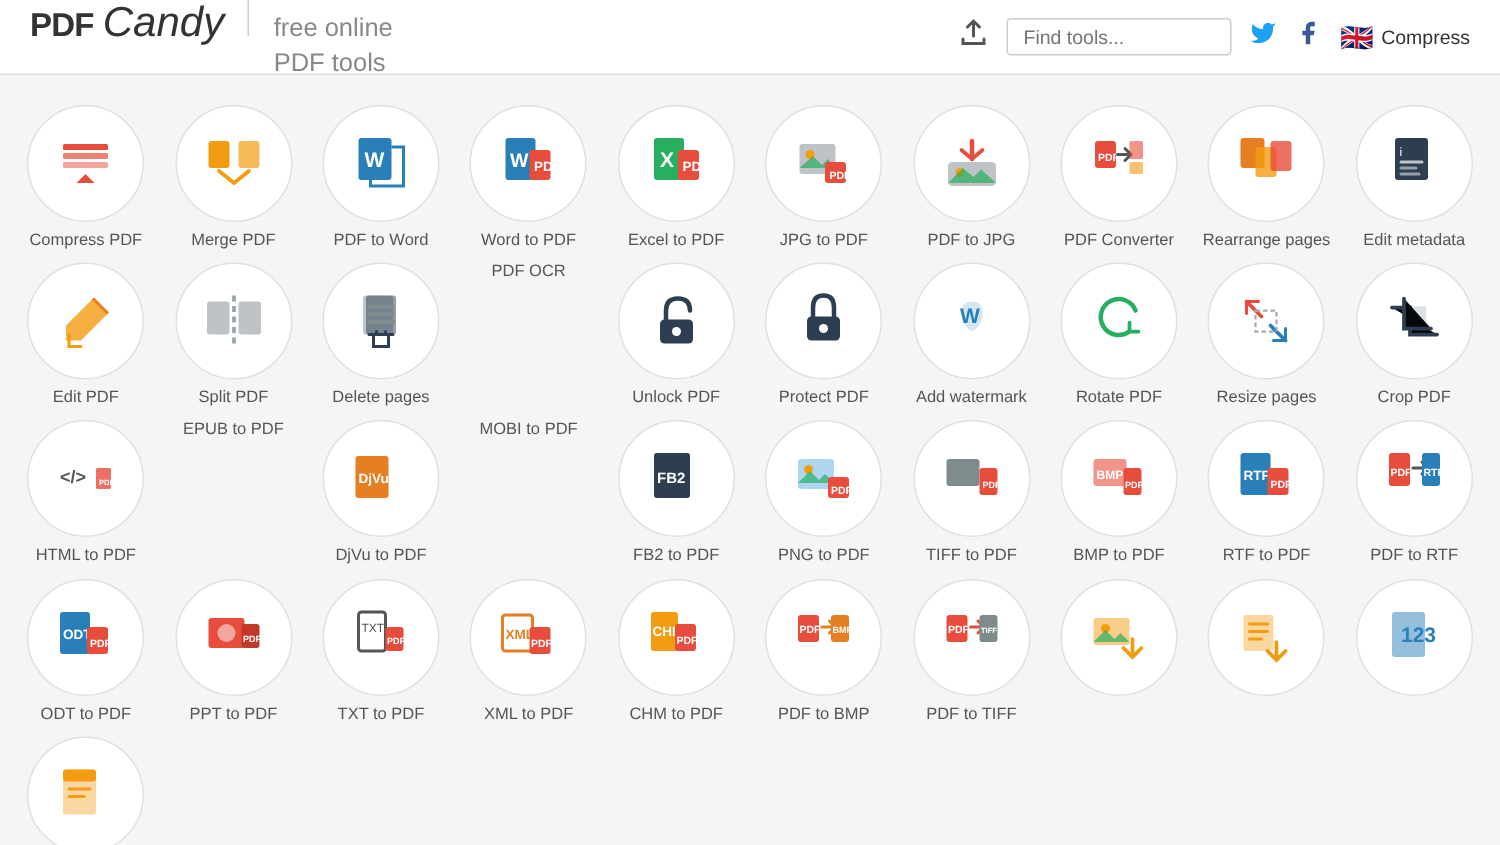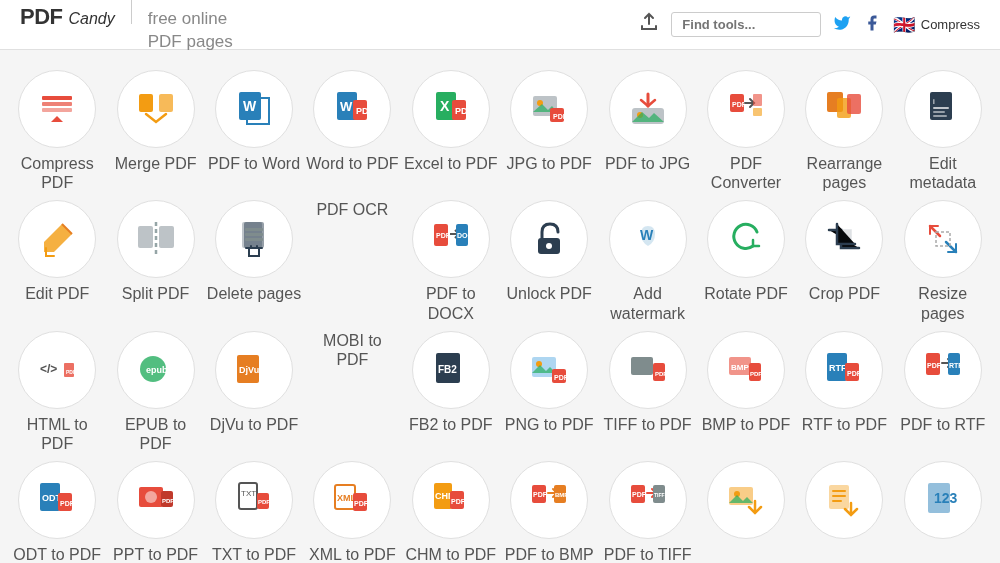--- a/index.html
+++ b/index.html
@@ -13,40 +13,39 @@
       height: 50px;
       border-bottom: 1px solid #e0e0e0;
       background: #fff;
     }
     .logo {
       display: flex;
       align-items: baseline;
       gap: 6px;
     }
     .logo-pdf { font-size: 22px; font-weight: 900; color: #333; letter-spacing: -0.5px; }
-    .logo-candy { font-size: 16px; font-weight: 300; color: #333; font-style: italic; }
+    .logo-candy { font-size: 28px; font-weight: 300; color: #333; font-style: italic; }
     .logo-divider { width: 1px; height: 28px; background: #ccc; margin: 0 10px; }
     .logo-tagline { font-size: 17px; color: #888; line-height: 1.3; }
 
     .header-right {
       margin-left: auto;
       display: flex;
       align-items: center;
       gap: 12px;
     }
     .upload-icon { font-size: 18px; color: #555; cursor: pointer; }
     .search-box {
       border: 1px solid #ccc;
       border-radius: 3px;
       padding: 4px 10px;
       font-size: 13px;
       color: #999;
       width: 150px;
       outline: none;
-      font-weight: bold;
     }
     .social-icon { font-size: 16px; color: #555; cursor: pointer; }
     .flag-lang {
       display: flex;
       align-items: center;
       gap: 5px;
       font-size: 13px;
       color: #333;
       cursor: pointer;
     }
@@ -75,42 +74,42 @@
       height: 78px;
       border-radius: 50%;
       background: #fff;
       border: 1px solid #e0e0e0;
       display: flex;
       align-items: center;
       justify-content: center;
       transition: box-shadow 0.2s;
     }
     .tool-label {
-      font-size: 16px;
+      font-size: 11px;
       color: #555;
       text-align: center;
       line-height: 1.2;
     }
 
     
     .twitter-icon { color: #1da1f2; }
     
     .facebook-icon { color: #3b5998; }
   </style>
 </head>
 <body>
 
 <div class="header">
   <div class="logo">
     <span class="logo-pdf">PDF</span>
       <span class="logo-candy">Candy</span>
     <div class="logo-divider"></div>
     <div class="logo-tagline">
       <div>free online</div>
-      <div>PDF pages</div>
+      <div>PDF tools</div>
     </div>
   </div>
   <div class="header-right">
     <span class="upload-icon">
       <svg width="20" height="20" viewBox="0 0 20 20" fill="none">
         <path d="M10 2v10M6 6l4-4 4 4" stroke="#555" stroke-width="2" stroke-linecap="round"></path>
         <path d="M3 14v3h14v-3" stroke="#555" stroke-width="2" stroke-linecap="round"></path>
       </svg>
     </span>
     <input class="search-box" type="text" placeholder="Find tools..." style="">
@@ -278,97 +277,88 @@
           </svg>
         </div>
         <div class="tool-label">Delete pages</div>
       </div>
       <div class="tool-item">
         <div class="tool-label">PDF OCR</div>
       </div>
       <div class="tool-item">
         <div class="tool-circle">
           <svg width="42" height="42" viewBox="0 0 42 42">
-            <rect x="4" y="6" width="14" height="22" rx="2" fill="#e74c3c"></rect>
-            <text x="6" y="20" font-size="7" font-weight="bold" fill="white">PDF</text>
-            <path d="M20 16 L28 16" stroke="#555" stroke-width="2"></path>
-            <path d="M25 12 L29 16 L25 20" stroke="#555" stroke-width="2" fill="none"></path>
-            <rect x="26" y="6" width="12" height="22" rx="2" fill="#2980b9"></rect>
-            <text x="27" y="20" font-size="7" font-weight="bold" fill="white">DOC</text>
-          </svg>
-        </div>
-        <div class="tool-label">PDF to DOCX</div>
-      </div>
-      <div class="tool-item">
-        <div class="tool-circle">
-          <svg width="42" height="42" viewBox="0 0 42 42">
             <path d="M14 20 L14 14 Q14 6 22 6 Q30 6 30 14" stroke="#2c3e50" stroke-width="3" fill="none" stroke-linecap="round"></path>
             <rect x="10" y="20" width="22" height="16" rx="3" fill="#2c3e50"></rect>
             <circle cx="21" cy="28" r="3" fill="white"></circle>
           </svg>
         </div>
         <div class="tool-label">Unlock PDF</div>
       </div>
       <div class="tool-item">
         <div class="tool-circle">
           <svg width="42" height="42" viewBox="0 0 42 42">
+            <path d="M14 18 L14 12 Q14 4 21 4 Q28 4 28 12 L28 18" stroke="#2c3e50" stroke-width="3" fill="none" stroke-linecap="round"></path>
+            <rect x="10" y="18" width="22" height="16" rx="3" fill="#2c3e50"></rect>
+            <circle cx="21" cy="26" r="3" fill="white"></circle>
+          </svg>
+        </div>
+        <div class="tool-label">Protect PDF</div>
+      </div>
+      <div class="tool-item">
+        <div class="tool-circle">
+          <svg width="42" height="42" viewBox="0 0 42 42">
             <path d="M21 8 Q28 8 28 16 Q28 24 21 28 Q14 24 14 16 Q14 8 21 8Z" fill="#2980b9" opacity="0.2"></path>
             <text x="13" y="22" font-size="14" font-weight="bold" fill="#2980b9">W</text>
           </svg>
         </div>
         <div class="tool-label">Add watermark</div>
       </div>
       <div class="tool-item">
         <div class="tool-circle">
           <svg width="42" height="42" viewBox="0 0 42 42">
             <path d="M32 14 A12 12 0 1 0 28 28" stroke="#27ae60" stroke-width="3" fill="none" stroke-linecap="round"></path>
             <path d="M28 22 L28 28 L34 28" stroke="#27ae60" stroke-width="2.5" fill="none" stroke-linecap="round"></path>
           </svg>
         </div>
         <div class="tool-label">Rotate PDF</div>
-      </div>
-      <div class="tool-item">
-        <div class="tool-circle">
-          <svg width="42" height="42" viewBox="0 0 42 42">
-            <path d="M6 12 L18 12 L18 30 L36 30" stroke="#2c3e50" stroke-width="2.5" stroke-linecap="round"></path>
-            <path d="M14 6 L14 26 L32 26" stroke="#2c3e50" stroke-width="2.5" stroke-linecap="round"></path>
-            <rect x="14" y="12" width="14" height="14" fill="#2c3e50" opacity="0.15" stroke="#2c3e50" stroke-width="1.5"></rect>
-          </svg>
-        </div>
-        <div class="tool-label">Crop PDF</div>
       </div>
       <div class="tool-item">
         <div class="tool-circle">
           <svg width="42" height="42" viewBox="0 0 42 42">
             <path d="M8 8 L18 18" stroke="#e74c3c" stroke-width="2.5" stroke-linecap="round"></path>
             <path d="M8 8 L8 16 M8 8 L16 8" stroke="#e74c3c" stroke-width="2" stroke-linecap="round"></path>
             <path d="M34 34 L24 24" stroke="#2980b9" stroke-width="2.5" stroke-linecap="round"></path>
             <path d="M34 34 L26 34 M34 34 L34 26" stroke="#2980b9" stroke-width="2" stroke-linecap="round"></path>
             <rect x="14" y="14" width="14" height="14" fill="none" stroke="#aaa" stroke-width="1.5" stroke-dasharray="3,2"></rect>
           </svg>
         </div>
         <div class="tool-label">Resize pages</div>
       </div>
       <div class="tool-item">
         <div class="tool-circle">
           <svg width="42" height="42" viewBox="0 0 42 42">
+            <path d="M6 12 L18 12 L18 30 L36 30" stroke="#2c3e50" stroke-width="2.5" stroke-linecap="round"></path>
+            <path d="M14 6 L14 26 L32 26" stroke="#2c3e50" stroke-width="2.5" stroke-linecap="round"></path>
+            <rect x="14" y="12" width="14" height="14" fill="#2c3e50" opacity="0.15" stroke="#2c3e50" stroke-width="1.5"></rect>
+          </svg>
+        </div>
+        <div class="tool-label">Crop PDF</div>
+      </div>
+      <div class="tool-item">
+        <div class="tool-circle">
+          <svg width="42" height="42" viewBox="0 0 42 42">
             <text x="4" y="24" font-size="12" font-weight="bold" fill="#555">&lt;/&gt;</text>
             <rect x="28" y="14" width="10" height="14" rx="1" fill="#e74c3c" opacity="0.8"></rect>
             <text x="30" y="25" font-size="5" font-weight="bold" fill="white">PDF</text>
           </svg>
         </div>
         <div class="tool-label">HTML to PDF</div>
       </div>
       <div class="tool-item">
-        <div class="tool-circle">
-          <svg width="42" height="42" viewBox="0 0 42 42">
-            <circle cx="18" cy="20" r="13" fill="#27ae60" opacity="0.8"></circle>
-            <text x="11" y="24" font-size="9" font-weight="bold" fill="white">epub</text>
-          </svg>
-        </div>
         <div class="tool-label">EPUB to PDF</div>
       </div>
       <div class="tool-item">
         <div class="tool-circle">
           <svg width="42" height="42" viewBox="0 0 42 42">
             <rect x="4" y="6" width="22" height="28" rx="2" fill="#e67e22"></rect>
             <text x="6" y="24" font-size="9" font-weight="bold" fill="white">DjVu</text>
           </svg>
         </div>
         <div class="tool-label">DjVu to PDF</div>

